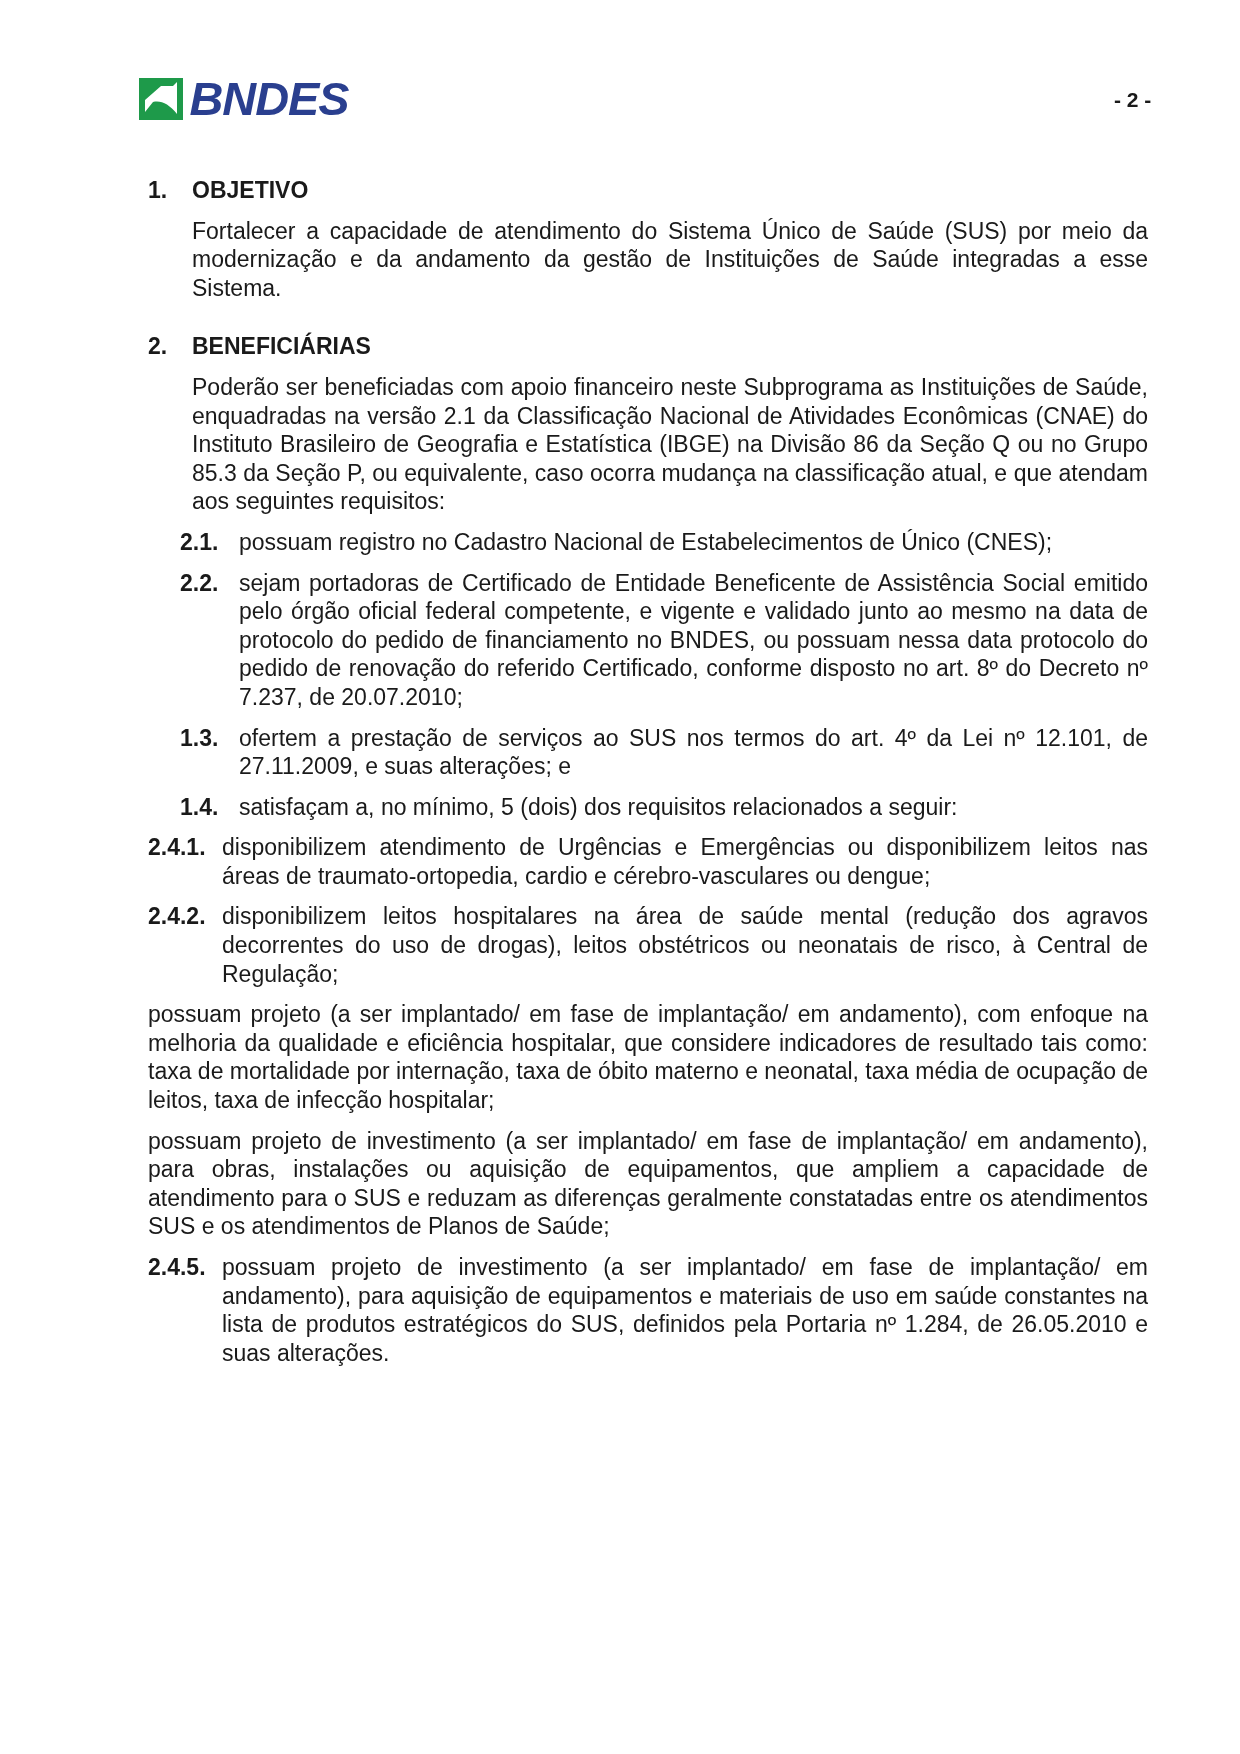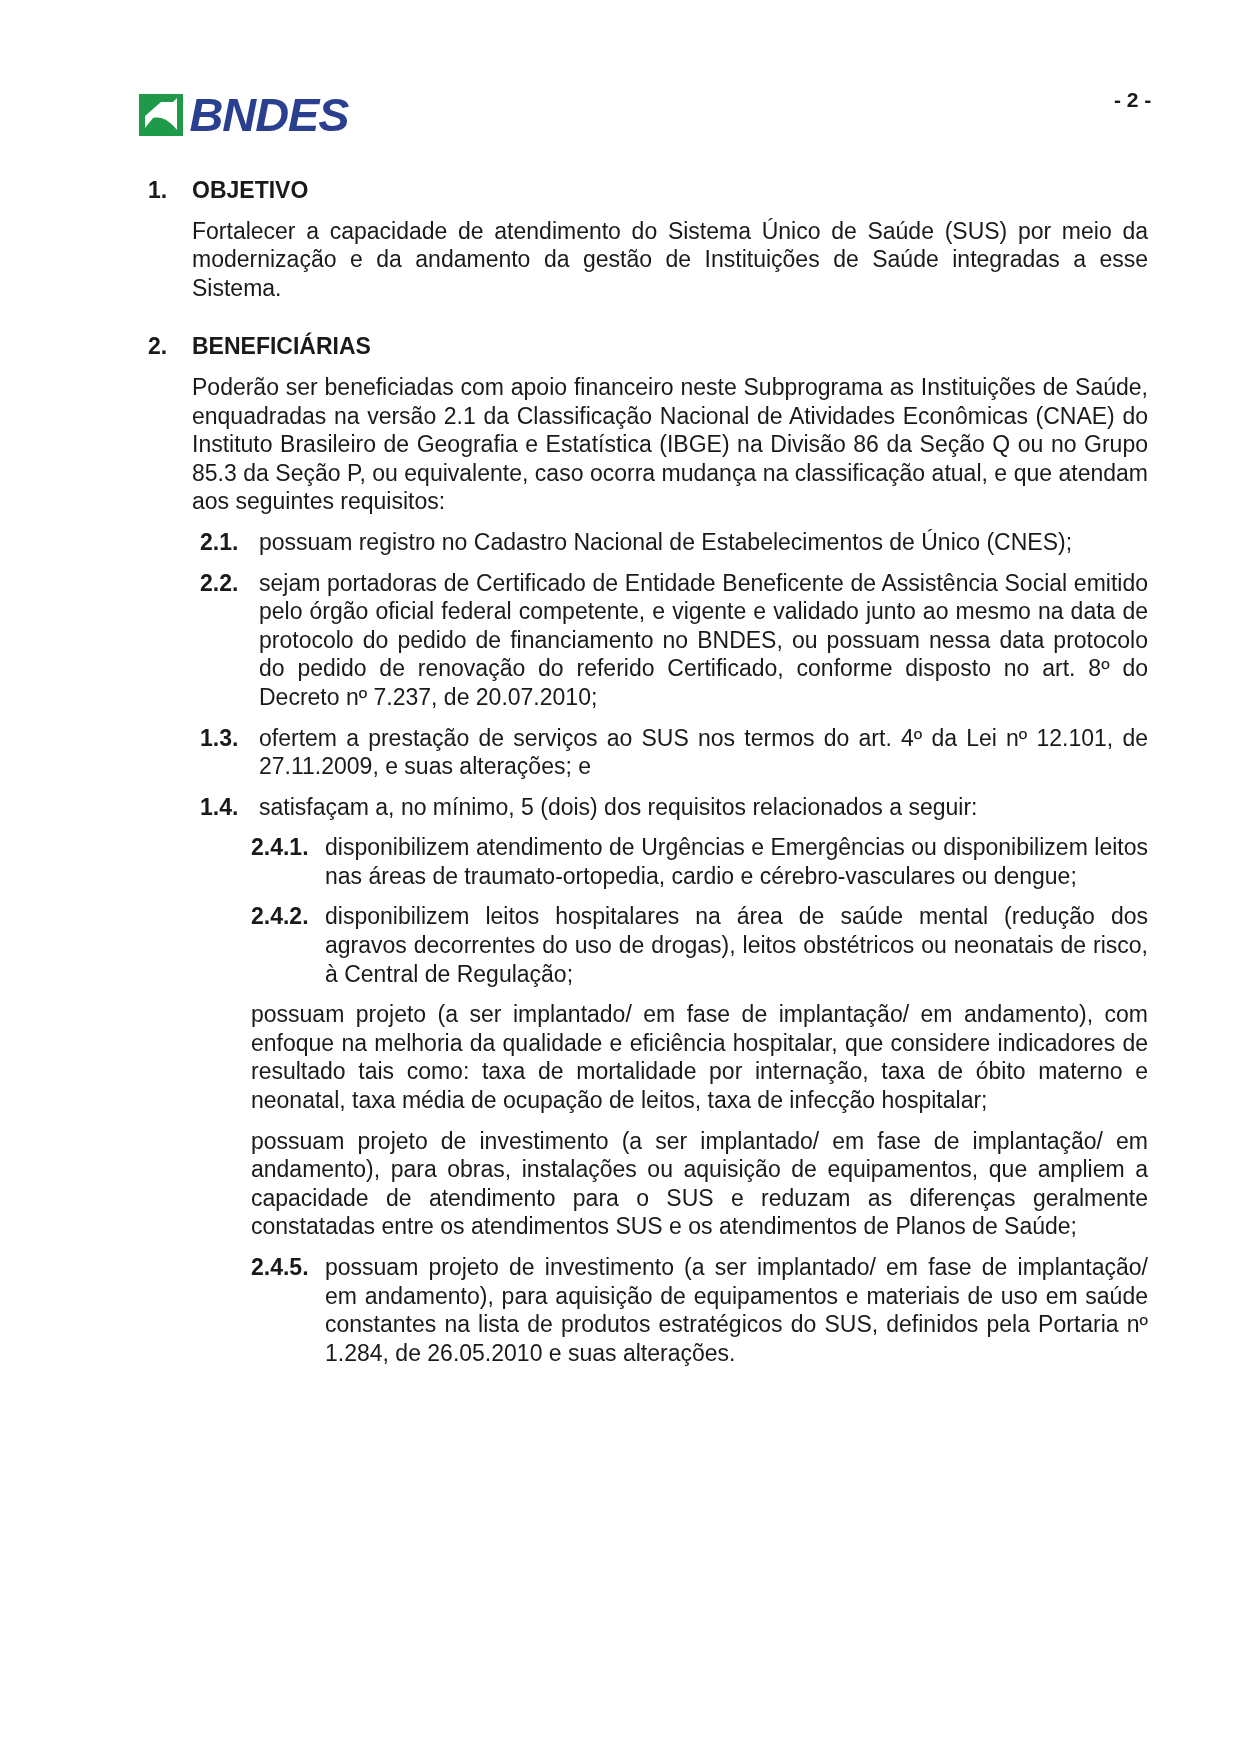--- a/index.html
+++ b/index.html
@@ -1,33 +1,33 @@
 <!DOCTYPE html>
 <html><head>
 <meta charset="utf-8">
 <style>
   html, body { margin: 0; padding: 0; background: #ffffff; }
   body { width: 1240px; height: 1754px; position: relative; overflow: hidden;
          font-family: "Liberation Sans", sans-serif; color: #1a1a1a; }
-  .logo { position: absolute; left: 139px; top: 94px; height: 42px; display: flex; align-items: center; }
+  .logo { position: absolute; left: 139px; top: 78px; height: 42px; display: flex; align-items: center; }
   .logo-mark { width: 44px; height: 42px; }
   .logo-text { margin-left: 8px; font-family: "Liberation Sans", sans-serif; font-weight: bold; font-style: italic;
                font-size: 46px; color: #2a3f8f; letter-spacing: -1px; line-height: 42px; transform: scaleX(1.02); }
   .page-num { position: absolute; left: 1114px; top: 88px; font-weight: bold; font-size: 21px; }
   .doc { position: absolute; left: 148px; top: 176px; width: 1000px; font-size: 23px; line-height: 28.6px; }
   .sec-head { display: flex; font-weight: bold; margin-bottom: 12px; }
   .sec-head .num { width: 44px; }
   .para { margin-left: 44px; text-align: justify; }
   .sec { margin-bottom: 30px; }
   .item { display: flex; margin-top: 12px; }
   .item .num { font-weight: bold; flex: 0 0 auto; }
   .item .txt { text-align: justify; flex: 1; }
-  .lvl2 { margin-left: 52px; }
+  .lvl2 { margin-left: 32px; }
   .lvl2 .num { width: 59px; }
-  .lvl3 { margin-left: 103px; }
+  .lvl3 { }
   .lvl3 .num { width: 74px; }
 </style>
 </head>
 <body>
 
 <div class="logo">
   <svg class="logo-mark" viewBox="0 0 44 42">
     <rect x="0" y="0" width="44" height="42" fill="#1e9a4a"></rect>
     <path d="M6 22 L22 8 L34 8 L38 4 L38 36 C30 26 22 22 14 24 L6 34 Z" fill="#ffffff"></path>
     <path d="M12 28 C16 24 24 24 30 32 L30 38 L12 38 Z" fill="#1e9a4a"></path>

